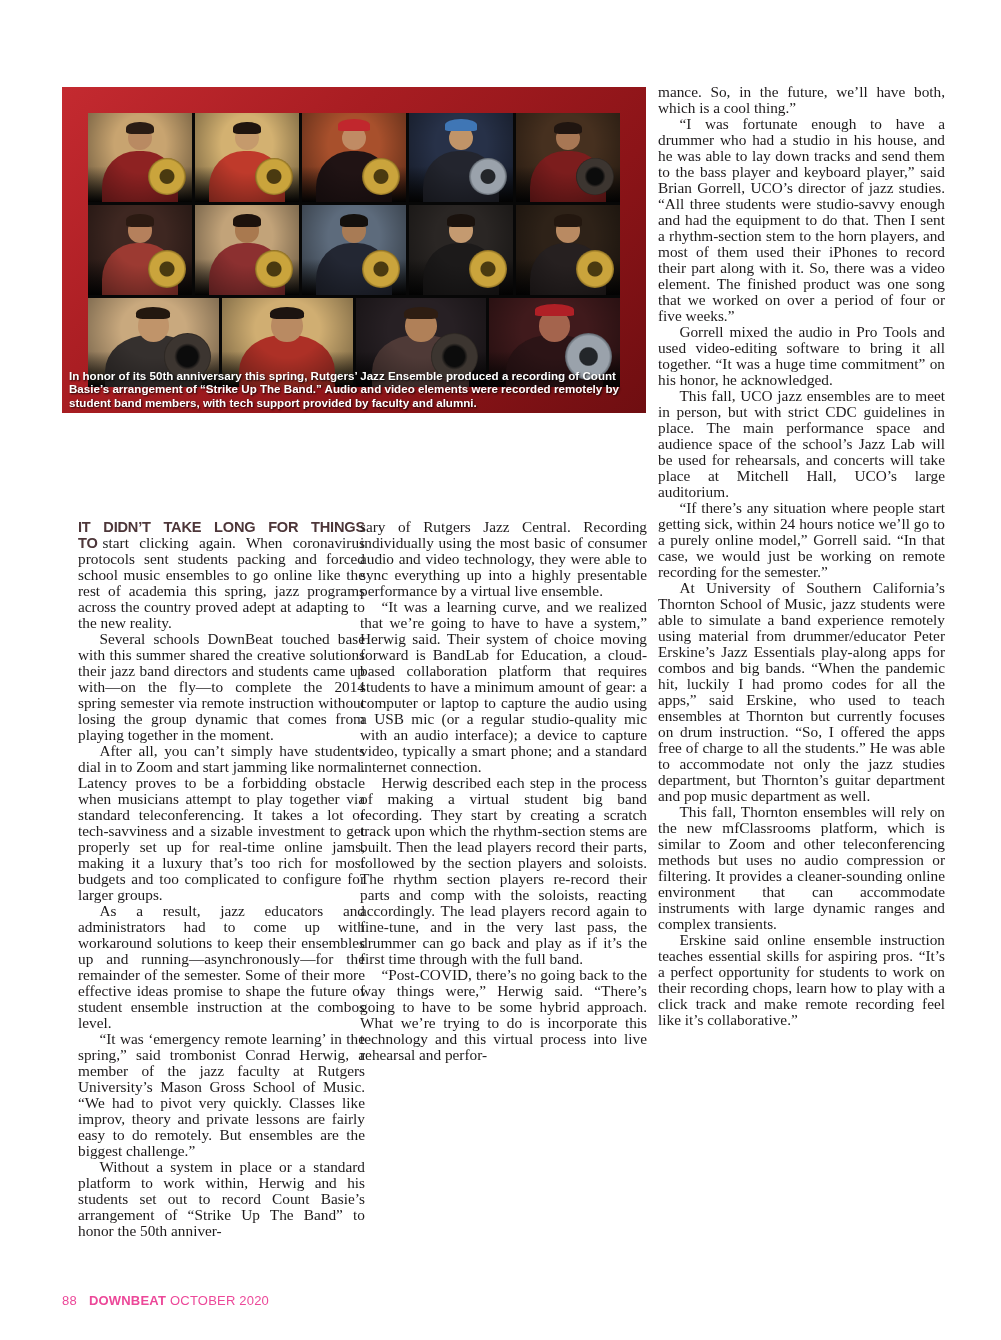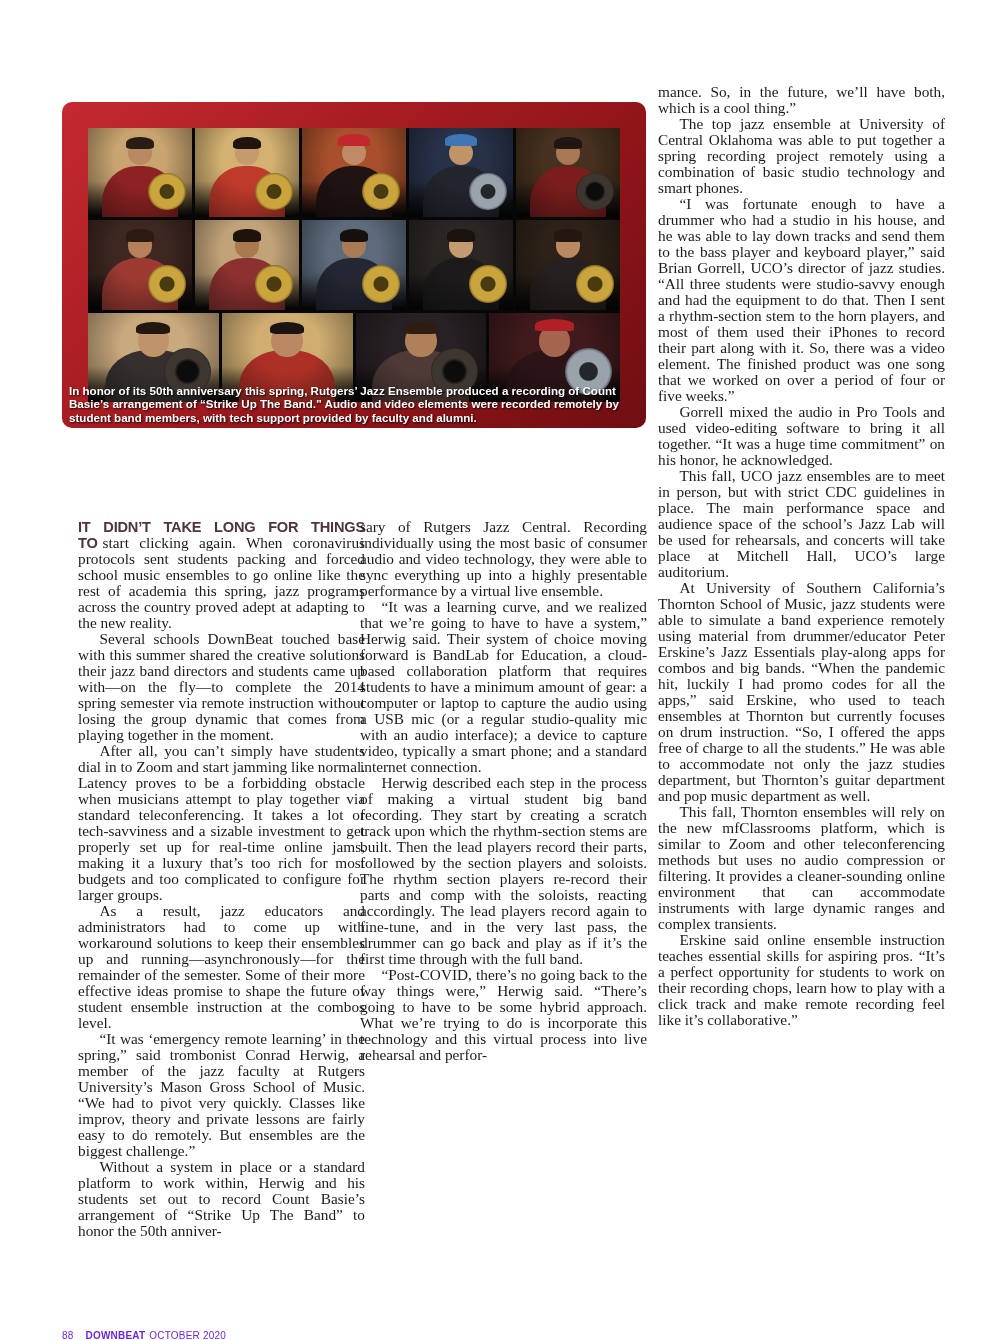--- a/index.html
+++ b/index.html
@@ -1,22 +1,22 @@
 <!DOCTYPE html>
 <html lang="en"><head>
 <meta charset="utf-8">
 <style>
   html,body{margin:0;padding:0;background:#ffffff;}
   .page{position:relative;width:1001px;height:1340px;background:#ffffff;overflow:hidden;
         font-family:"Liberation Serif",serif;}
 
   
   .photo-frame{position:absolute;left:62px;top:87px;width:584px;height:326px;box-sizing:border-box;
-    padding:26px;border-radius:10px;
-    background:linear-gradient(135deg,#c42a30 0%,#a81d22 35%,#8c1418 70%,#6f0e11 100%);margin-top:15px;}
+    padding:26px;border-radius:0;
+    background:linear-gradient(135deg,#c42a30 0%,#a81d22 35%,#8c1418 70%,#6f0e11 100%);}
   .collage{position:relative;width:100%;height:100%;background:#070707;
     display:flex;flex-direction:column;gap:3px;}
   .collage-row{display:flex;gap:3px;flex:1;min-height:0;}
   .cell{flex:1;position:relative;overflow:hidden;}
   .cell::after{content:"";position:absolute;inset:0;
     background:radial-gradient(ellipse at 50% 35%,rgba(0,0,0,0) 35%,rgba(0,0,0,0.5) 100%);}
   .head{position:absolute;width:24%;padding-top:24%;border-radius:50%;left:38%;top:14%;}
   .hair{position:absolute;width:26%;height:14%;left:37%;top:10%;border-radius:50% 50% 20% 20%;}
   .cap{position:absolute;width:30%;height:13%;left:35%;top:7%;border-radius:50% 50% 10% 10%;}
   .torso{position:absolute;width:74%;height:58%;left:13%;top:42%;
@@ -39,22 +39,22 @@
     color:#1d1a1b;overflow:hidden;}
   .col1{left:78px;top:519px;height:756px;}
   .col2{left:360px;top:519px;height:756px;}
   .col3{left:658px;top:84px;height:1194px;}
   .col p{margin:0;text-indent:1.4em;}
   .col p.noindent{text-indent:0;}
   .leadin{font-family:"Liberation Sans",sans-serif;font-weight:bold;font-size:14.6px;
     letter-spacing:-0.2px;color:#4d3639;margin-right:5px;}
 
   
-  .footer{position:absolute;left:62px;top:1330px;font-family:"Liberation Sans",sans-serif;
-    font-size:10px;color:#6d28d9;letter-spacing:0.2px;}
+  .footer{position:absolute;left:62px;top:1293px;font-family:"Liberation Sans",sans-serif;
+    font-size:13px;color:#ec4899;letter-spacing:0.2px;}
   .footer .num{margin-right:12px;}
   .footer .mag{font-weight:bold;margin-right:4px;}
 </style>
 </head>
 <body>
 
 <div class="page">
 
   <div class="photo-frame">
     <div class="collage" id="collage">
@@ -163,24 +163,24 @@
 
   <div class="col col2">
     <p class="noindent">sary of Rutgers Jazz Central. Recording individually using the most basic of consumer audio and video technology, they were able to sync everything up into a highly presentable performance by a virtual live ensemble.</p>
     <p>“It was a learning curve, and we realized that we’re going to have to have a system,” Herwig said. Their system of choice moving forward is BandLab for Education, a cloud-based collaboration platform that requires students to have a minimum amount of gear: a computer or laptop to capture the audio using a USB mic (or a regular studio-quality mic with an audio interface); a device to capture video, typically a smart phone; and a standard internet connection.</p>
     <p>Herwig described each step in the process of making a virtual student big band recording. They start by creating a scratch track upon which the rhythm-section stems are built. Then the lead players record their parts, followed by the section players and soloists. The rhythm section players re-record their parts and comp with the soloists, reacting accordingly. The lead players record again to fine-tune, and in the very last pass, the drummer can go back and play as if it’s the first time through with the full band.</p>
     <p>“Post-COVID, there’s no going back to the way things were,” Herwig said. “There’s going to have to be some hybrid approach. What we’re trying to do is incorporate this technology and this virtual process into live rehearsal and perfor-</p>
   </div>
 
   <div class="col col3">
     <p class="noindent">mance. So, in the future, we’ll have both, which is a cool thing.”</p>
-    <p>The top jazz ensemble at University of Central Oklahoma was able to put together a spring recording project remotely using a combination of basic studio technology and smart phones.</p>
     <p>“I was fortunate enough to have a drummer who had a studio in his house, and he was able to lay down tracks and send them to the bass player and keyboard player,” said Brian Gorrell, UCO’s director of jazz studies. “All three students were studio-savvy enough and had the equipment to do that. Then I sent a rhythm-section stem to the horn players, and most of them used their iPhones to record their part along with it. So, there was a video element. The finished product was one song that we worked on over a period of four or five weeks.”</p>
     <p>Gorrell mixed the audio in Pro Tools and used video-editing software to bring it all together. “It was a huge time commitment” on his honor, he acknowledged.</p>
     <p>This fall, UCO jazz ensembles are to meet in person, but with strict CDC guidelines in place. The main performance space and audience space of the school’s Jazz Lab will be used for rehearsals, and concerts will take place at Mitchell Hall, UCO’s large auditorium.</p>
+    <p>“If there’s any situation where people start getting sick, within 24 hours notice we’ll go to a purely online model,” Gorrell said. “In that case, we would just be working on remote recording for the semester.”</p>
     <p>At University of Southern California’s Thornton School of Music, jazz students were able to simulate a band experience remotely using material from drummer/educator Peter Erskine’s Jazz Essentials play-along apps for combos and big bands. “When the pandemic hit, luckily I had promo codes for all the apps,” said Erskine, who used to teach ensembles at Thornton but currently focuses on drum instruction. “So, I offered the apps free of charge to all the students.” He was able to accommodate not only the jazz studies department, but Thornton’s guitar department and pop music department as well.</p>
     <p>This fall, Thornton ensembles will rely on the new mfClassrooms platform, which is similar to Zoom and other teleconferencing methods but uses no audio compression or filtering. It provides a cleaner-sounding online environment that can accommodate instruments with large dynamic ranges and complex transients.</p>
     <p><span>Erskine said online ensemble instruction teaches essential skills for aspiring pros. “It’s a perfect opportunity for students to work on their recording chops, learn how to play with a click track and make remote recording feel like it’s collaborative.”</span></p>
   </div>
 
   <div class="footer">
     <span class="num">88</span><span class="mag">DOWNBEAT</span><span>OCTOBER 2020</span>
   </div>
 
 </div>

